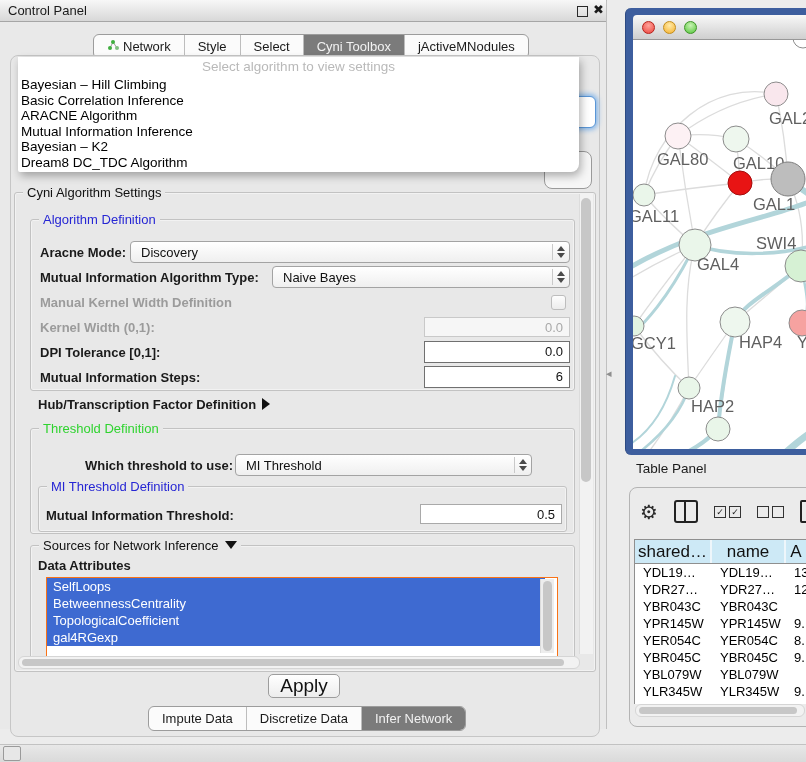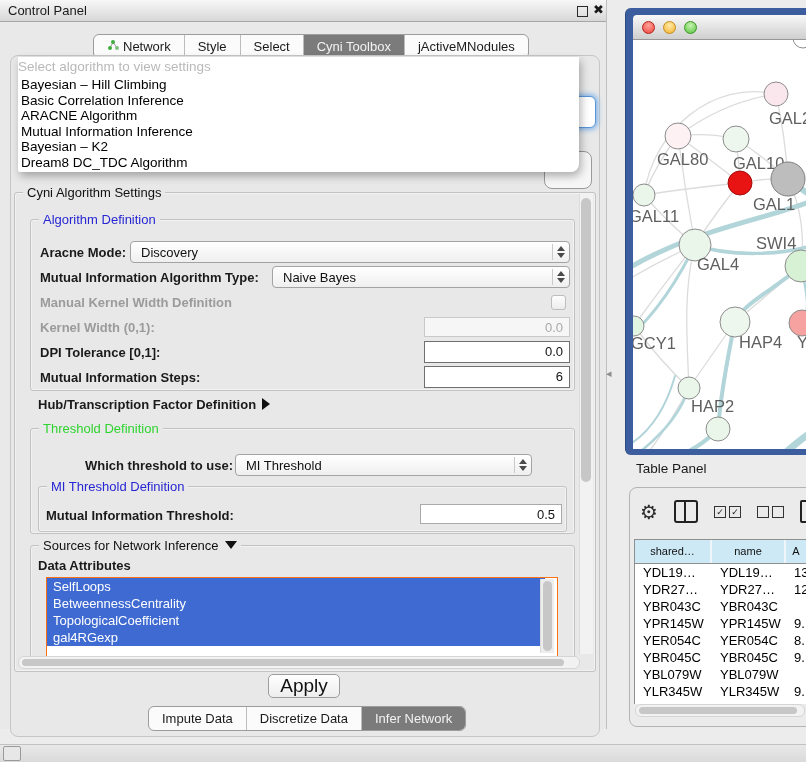--- a/index.html
+++ b/index.html
@@ -50,21 +50,21 @@
   .vscroll{position:absolute;background:#f2f2f2;border-left:1px solid #dcdcdc}
   .vthumb{position:absolute;background:#c7c7c7;border-radius:6px}
   .hscroll{position:absolute;background:#f2f2f2;border:1px solid #d5d5d5;border-radius:6px}
   .hthumb{position:absolute;background:#c7c7c7;border-radius:6px}
   
   #apply{left:268px;top:674px;width:70px;height:22px;background:linear-gradient(#ffffff,#ededed);
          border:1px solid #9d9d9d;border-radius:5px;text-align:center;line-height:22px;font-size:19px}
   
   #dropdown{left:18px;top:57px;width:561px;height:115px;background:#fff;z-index:60;
             border-bottom-right-radius:8px;border-bottom-left-radius:2px;box-shadow:2px 4px 9px rgba(0,0,0,.3)}
-  #dd-placeholder{height:20px;line-height:20px;color:#b9b9b9;font-size:13.5px}
+  #dd-placeholder{height:20px;line-height:20px;text-align:center;color:#b9b9b9;font-size:13.5px}
   .dd-item{height:15.5px;line-height:15.5px;padding-left:3px;font-size:13.5px;color:#000;white-space:nowrap}
   .dd-item.bold{font-weight:normal}
   
   #focus-combo{left:548px;top:96px;width:46px;height:30px;border-radius:6px;background:#fff;
                border:1px solid #5a96d6;box-shadow:0 0 5px 2px #86b6e8;z-index:40}
   #hidden-box{left:544px;top:151px;width:46px;height:36px;border-radius:8px;background:#f6f6f6;border:1px solid #9a9a9a;z-index:40}
   
   #netwin{left:625px;top:8px;width:181px;height:447px;background:#3d5e9e;border-left:1px solid #2c4a82;
           border-radius:6px 0 0 6px;box-sizing:border-box;padding:7px 0 7px 7px}
   #net-titlebar{height:24px;background:linear-gradient(#f8f8f8,#cfcfcf);border-bottom:1px solid #989898;
@@ -79,21 +79,21 @@
   #tablebox{left:629px;top:487px;width:177px;height:238px;background:#ebebeb;border:1px solid #b4b4b4;border-radius:8px 0 0 8px}
   .tb-toolbar{position:absolute;left:10px;top:12px;display:flex;align-items:center;gap:16px}
   .gear{font-size:20px;color:#2a2a2a;line-height:20px}
   .split-ico{width:20px;height:19px;border:2.5px solid #222;border-radius:3px;position:relative}
   .split-ico:after{content:"";position:absolute;left:8px;top:0;width:2.5px;height:19px;background:#222}
   .cb-pair{display:flex;gap:3px}
   .cb{width:10px;height:10px;border:1.5px solid #333;font-size:9px;line-height:10px;text-align:center;color:#222;font-weight:bold}
   .doc-ico{width:15px;height:19px;border:2px solid #222;border-radius:2px}
   #table-area{position:absolute;left:4px;top:51px;width:173px;height:164px;background:#fff;border-top:1px solid #8f8f8f;border-left:1px solid #8f8f8f;overflow:hidden}
   .th-row{display:flex;height:23px;background:#cde9f6;border-bottom:1px solid #8f8f8f}
-  .th{font-size:11px;line-height:23px;text-align:center;border-right:2px solid #eef6fb;box-sizing:border-box;overflow:hidden;white-space:nowrap}
+  .th{font-size:17px;line-height:23px;text-align:center;border-right:2px solid #eef6fb;box-sizing:border-box;overflow:hidden;white-space:nowrap}
   .tr{display:flex;height:17px}
   .td{font-size:13px;line-height:17px;padding-left:8px;box-sizing:border-box;overflow:hidden;white-space:nowrap;color:#000}
   .c1{width:77px}.c2{width:74px}.c3{flex:1}
   
   
   #collapse-handle{left:606px;top:367px;color:#8e8e8e;font-size:11px}
   #bottom-strip{left:0;top:744px;width:806px;height:18px;background:linear-gradient(#e8e8e8,#d9d9d9);border-top:1px solid #c2c2c2}
   #mini-box{left:3px;top:746px;width:16px;height:13px;border:1px solid #9a9a9a;background:#e7e7e7;border-radius:2px}
 </style>
 </head>

